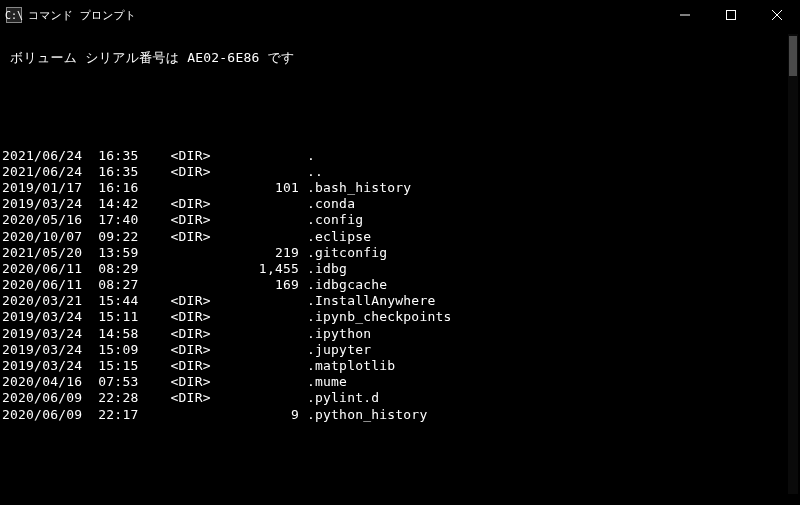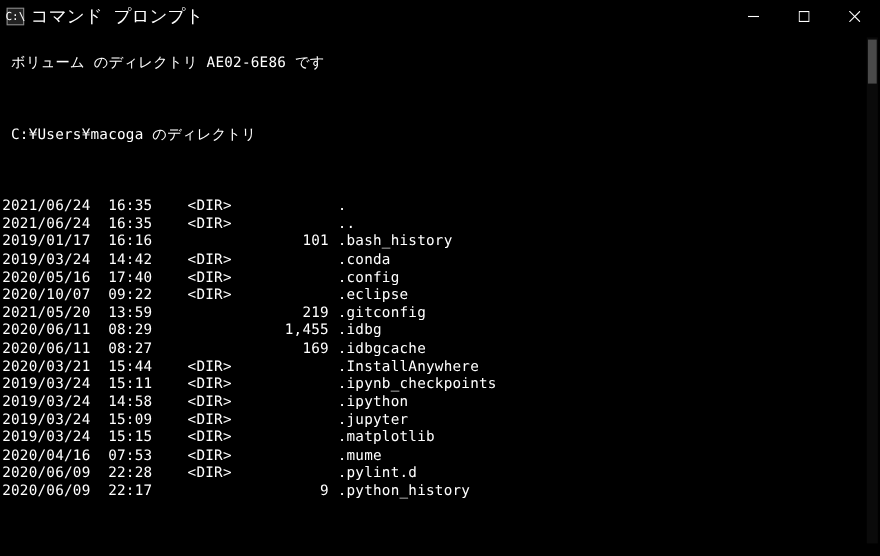--- a/index.html
+++ b/index.html
@@ -26,21 +26,21 @@
       height: 16px;
       margin-right: 6px;
       display: inline-flex;
       align-items: center;
       justify-content: center;
       font-size: 10px;
       border: 1px solid #888;
       background: #222;
     }
     .title-text {
-      font-size: 16px;
+      font-size: 11px;
       color: #fff;
     }
     .window-controls {
       position: absolute;
       right: 0;
       top: 0;
       display: flex;
       height: 30px;
     }
     .win-btn {
@@ -98,22 +98,21 @@
     <div class="win-btn">
       <svg width="10" height="10" viewBox="0 0 10 10">
           <line x1="0" y1="0" x2="10" y2="10" stroke="#fff" stroke-width="1"></line>
           <line x1="10" y1="0" x2="0" y2="10" stroke="#fff" stroke-width="1"></line>
         </svg>
     </div>
   </div>
 </div>
 
 <div class="terminal">
-<div class="line"> ボリューム のディレクトリ AE02-6E86 です</div>
+<div class="line"> ボリューム シリアル番号は AE02-6E86 です</div>
 <div class="line"> </div>
-<div class="line"> C:¥Users¥macoga のディレクトリ</div>
 <div class="line"> </div>
 <div id="listing-container"><div class="line">2021/06/24  16:35    &lt;DIR&gt;            .</div><div class="line">2021/06/24  16:35    &lt;DIR&gt;            ..</div><div class="line">2019/01/17  16:16                 101 .bash_history</div><div class="line">2019/03/24  14:42    &lt;DIR&gt;            .conda</div><div class="line">2020/05/16  17:40    &lt;DIR&gt;            .config</div><div class="line">2020/10/07  09:22    &lt;DIR&gt;            .eclipse</div><div class="line">2021/05/20  13:59                 219 .gitconfig</div><div class="line">2020/06/11  08:29               1,455 .idbg</div><div class="line">2020/06/11  08:27                 169 .idbgcache</div><div class="line">2020/03/21  15:44    &lt;DIR&gt;            .InstallAnywhere</div><div class="line">2019/03/24  15:11    &lt;DIR&gt;            .ipynb_checkpoints</div><div class="line">2019/03/24  14:58    &lt;DIR&gt;            .ipython</div><div class="line">2019/03/24  15:09    &lt;DIR&gt;            .jupyter</div><div class="line">2019/03/24  15:15    &lt;DIR&gt;            .matplotlib</div><div class="line">2020/04/16  07:53    &lt;DIR&gt;            .mume</div><div class="line">2020/06/09  22:28    &lt;DIR&gt;            .pylint.d</div><div class="line">2020/06/09  22:17                   9 .python_history</div></div>
 </div>
 
 <div class="scrollbar">
   <div class="scrollbar-thumb"></div>
 </div>
 
 </body></html>

